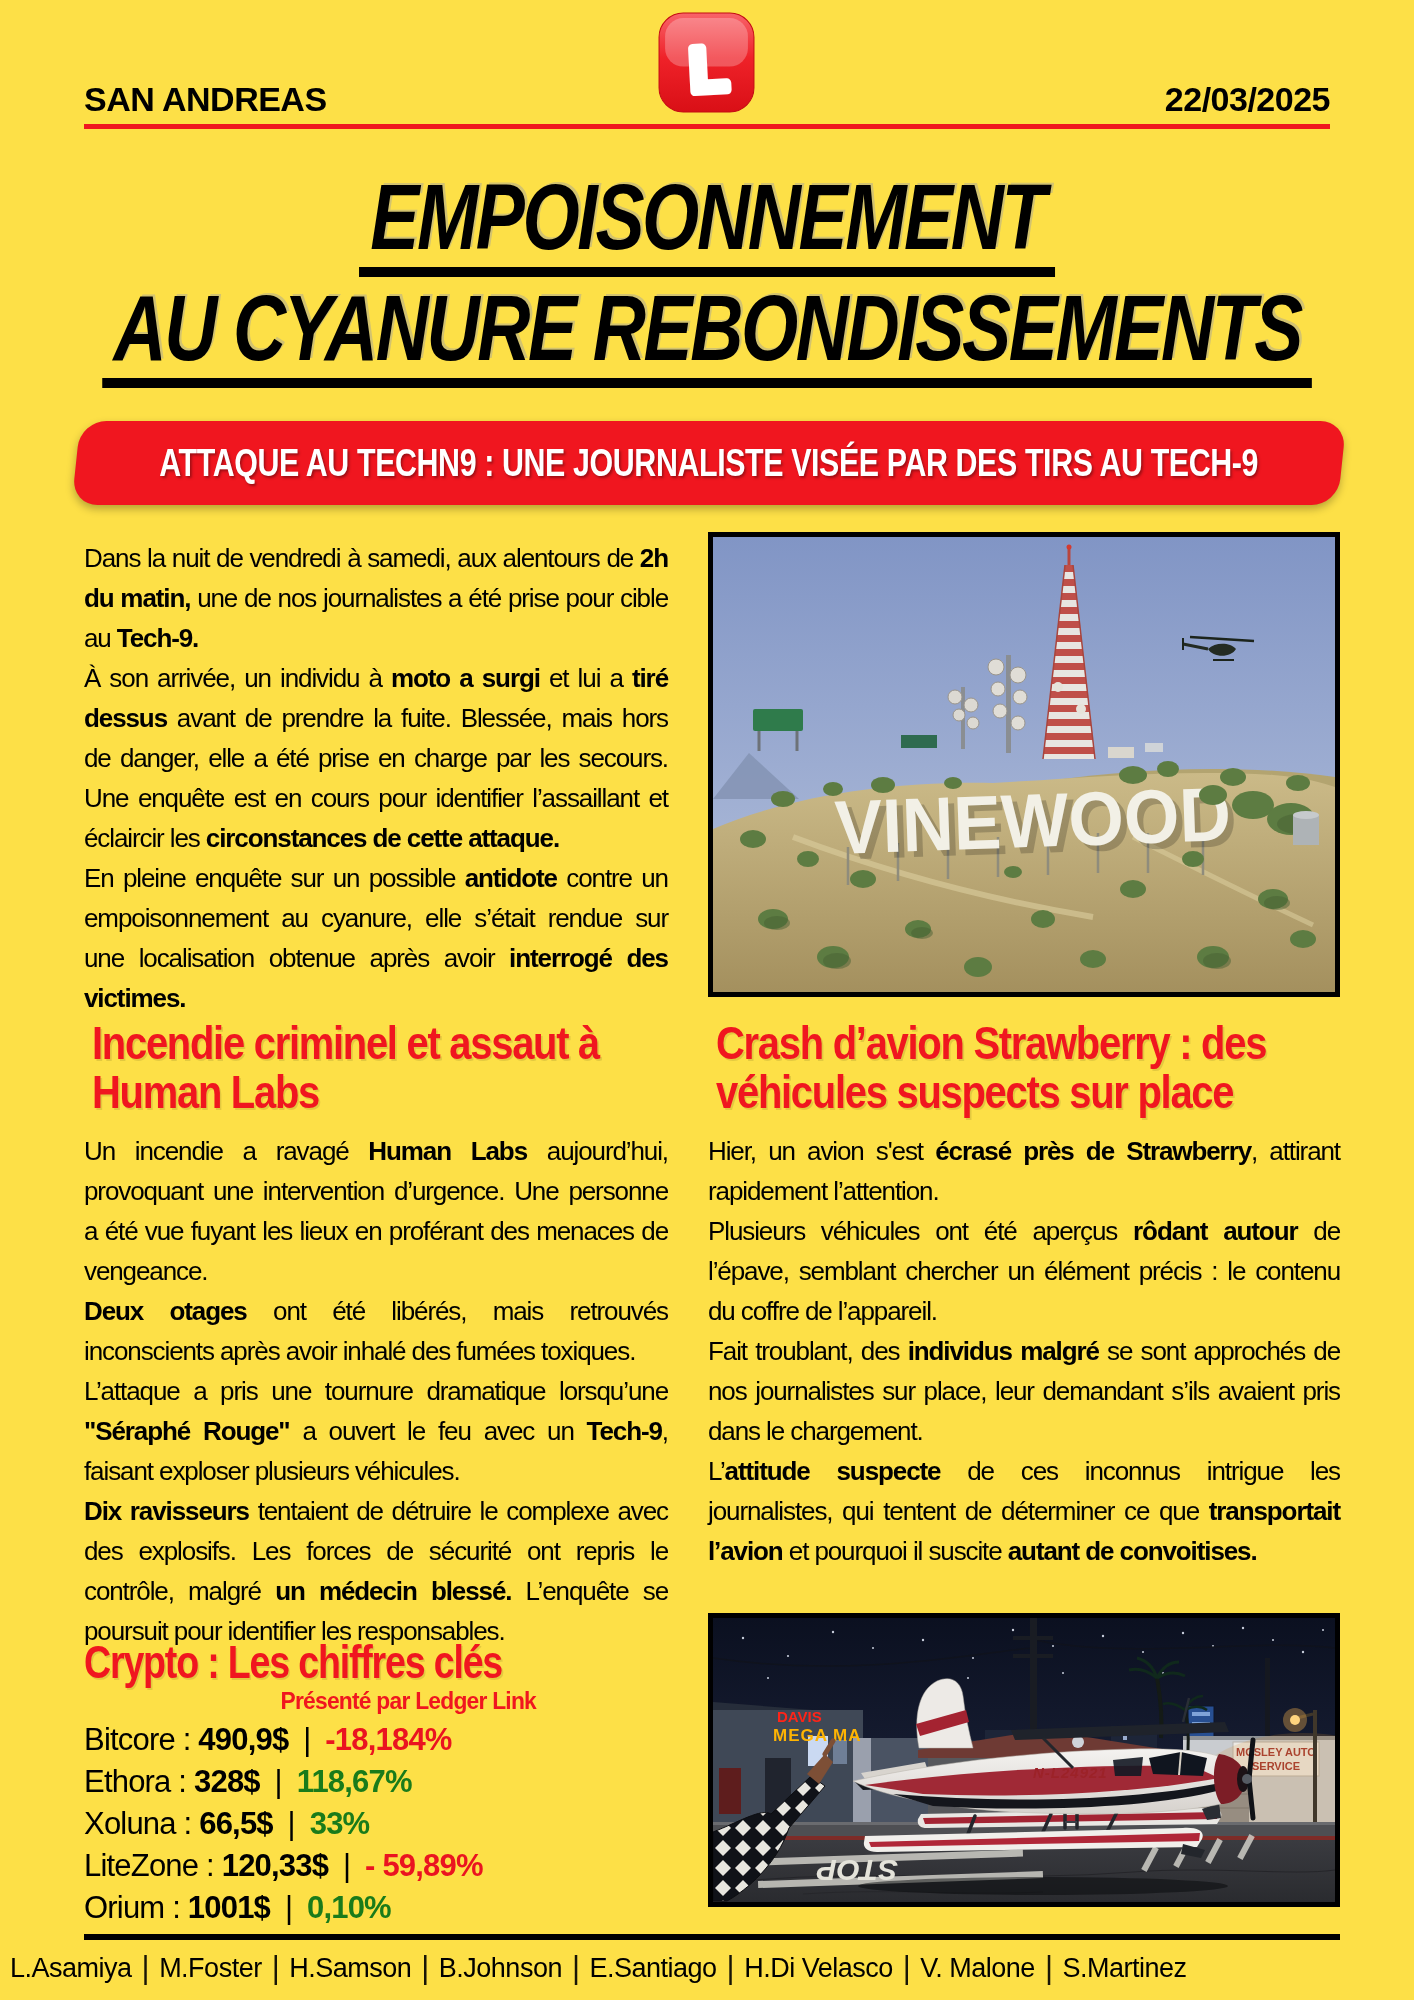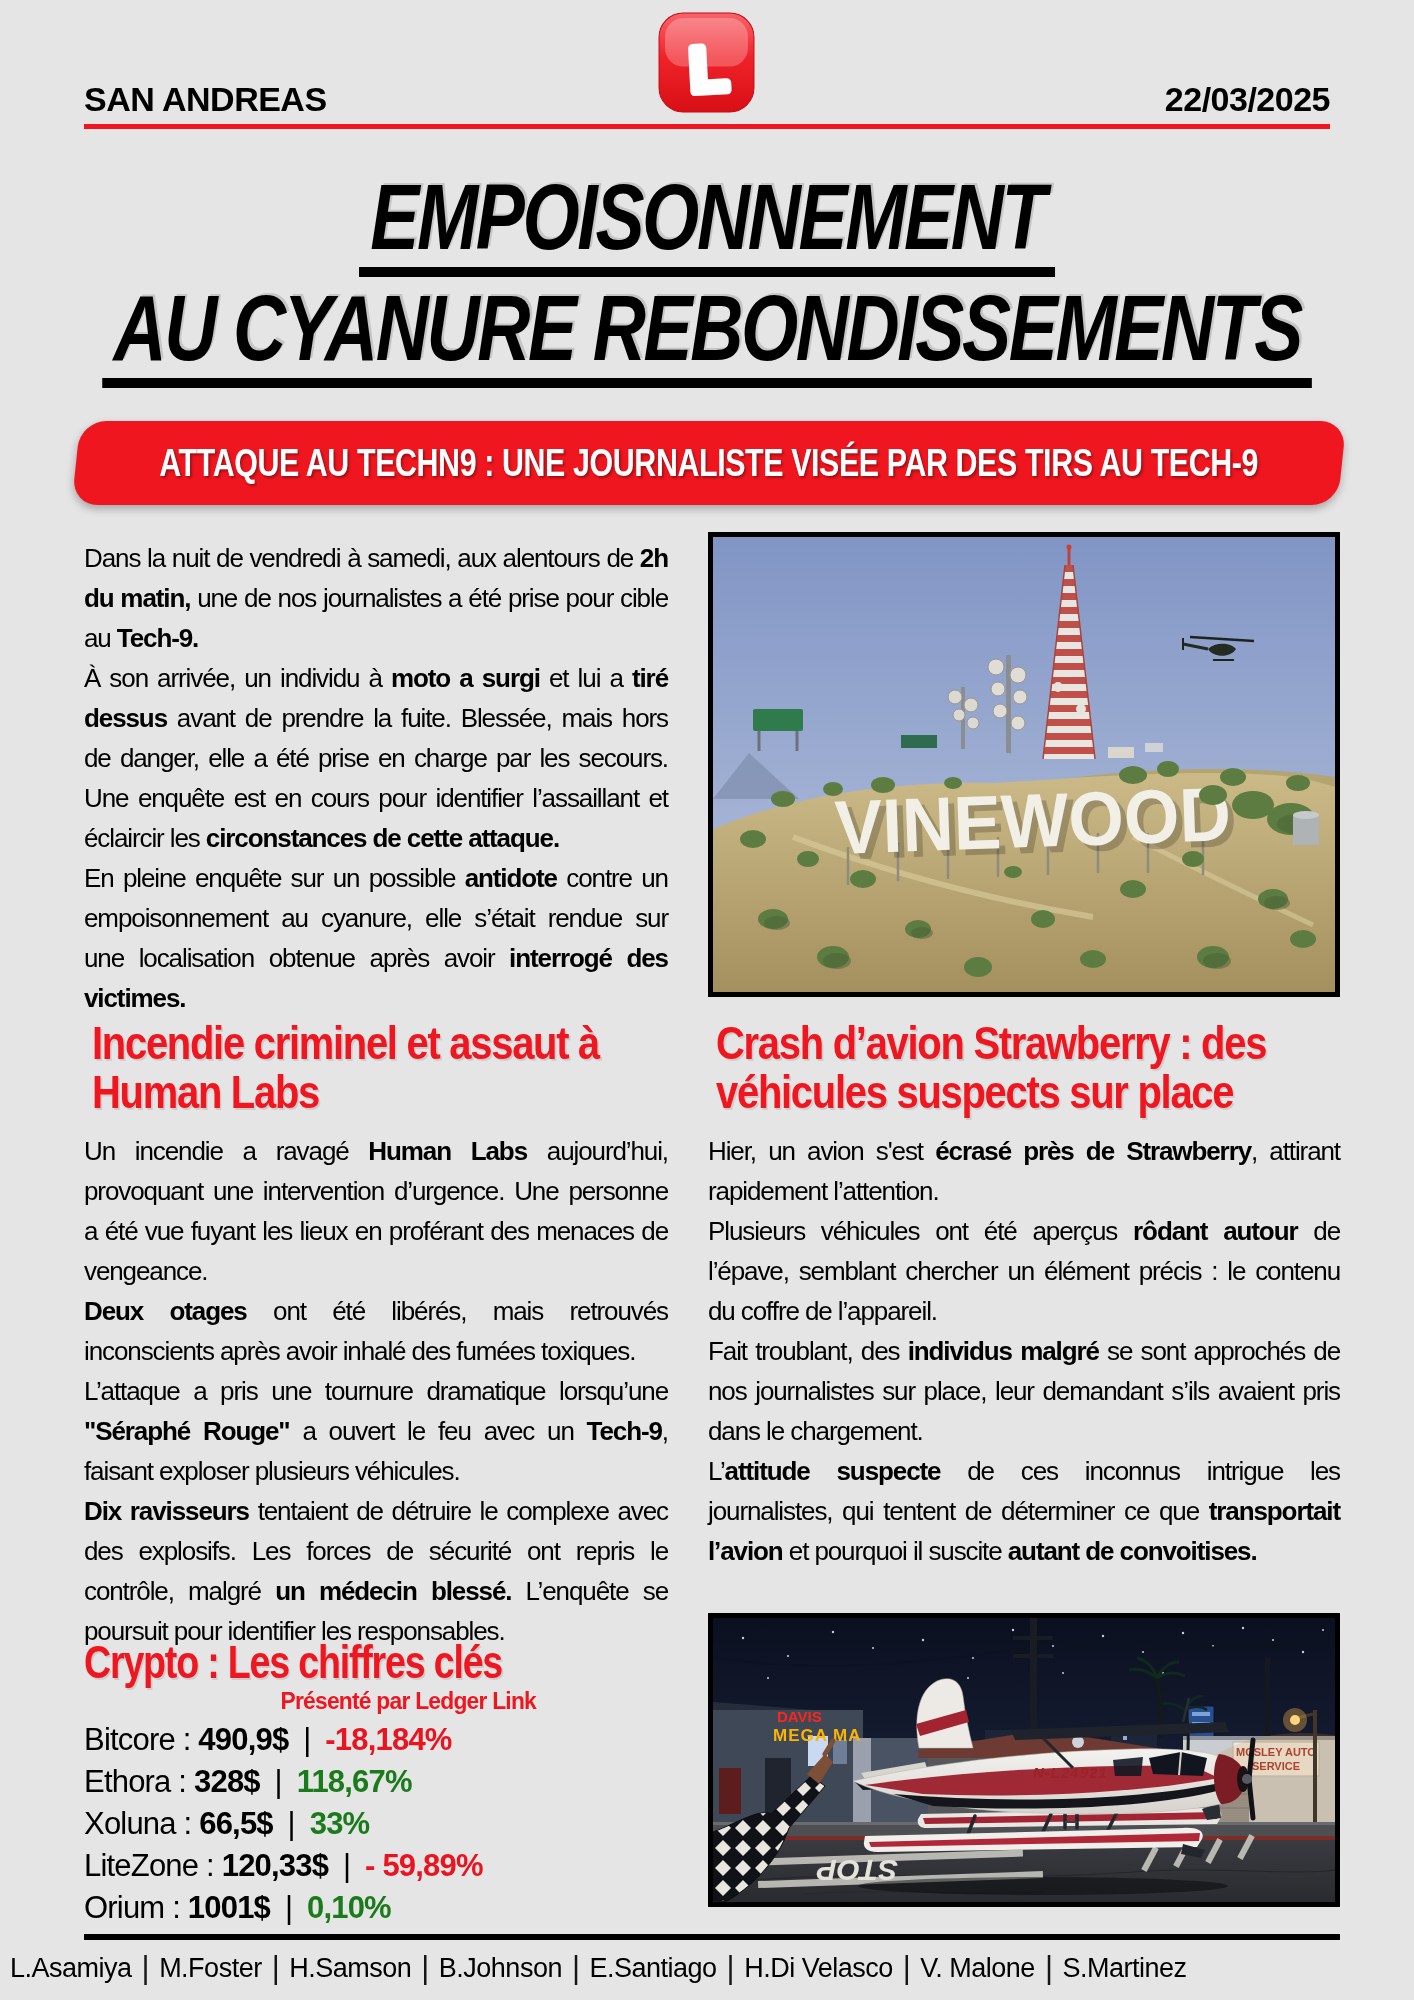--- a/index.html
+++ b/index.html
@@ -1,16 +1,16 @@
 <!DOCTYPE html>
 <html style="--accent: #f0161f; --up: #1a7b1a; --down: #ea1420; --logo: #ed1c24;"><head>
 <meta charset="utf-8">
 <style>
   html,body{margin:0;padding:0;background:#fff;}
-  #page{position:relative;width:1414px;height:2000px;background:#e5e5e5;overflow:hidden;
+  #page{position:relative;width:1414px;height:2000px;background:#fde047;overflow:hidden;
         font-family:"Liberation Sans",sans-serif;color:#000;}
   .abs{position:absolute;}
 
   
   .brand{left:84px;top:80px;font-size:34px;font-weight:bold;letter-spacing:-0.5px;}
   .date{right:84px;top:80px;font-size:34px;font-weight:bold;letter-spacing:-0.5px;}
   .logo{left:656px;top:12px;width:101px;height:101px;}
   .red-rule{left:84px;top:124px;width:1246px;height:5px;background:var(--accent);}
 
   

